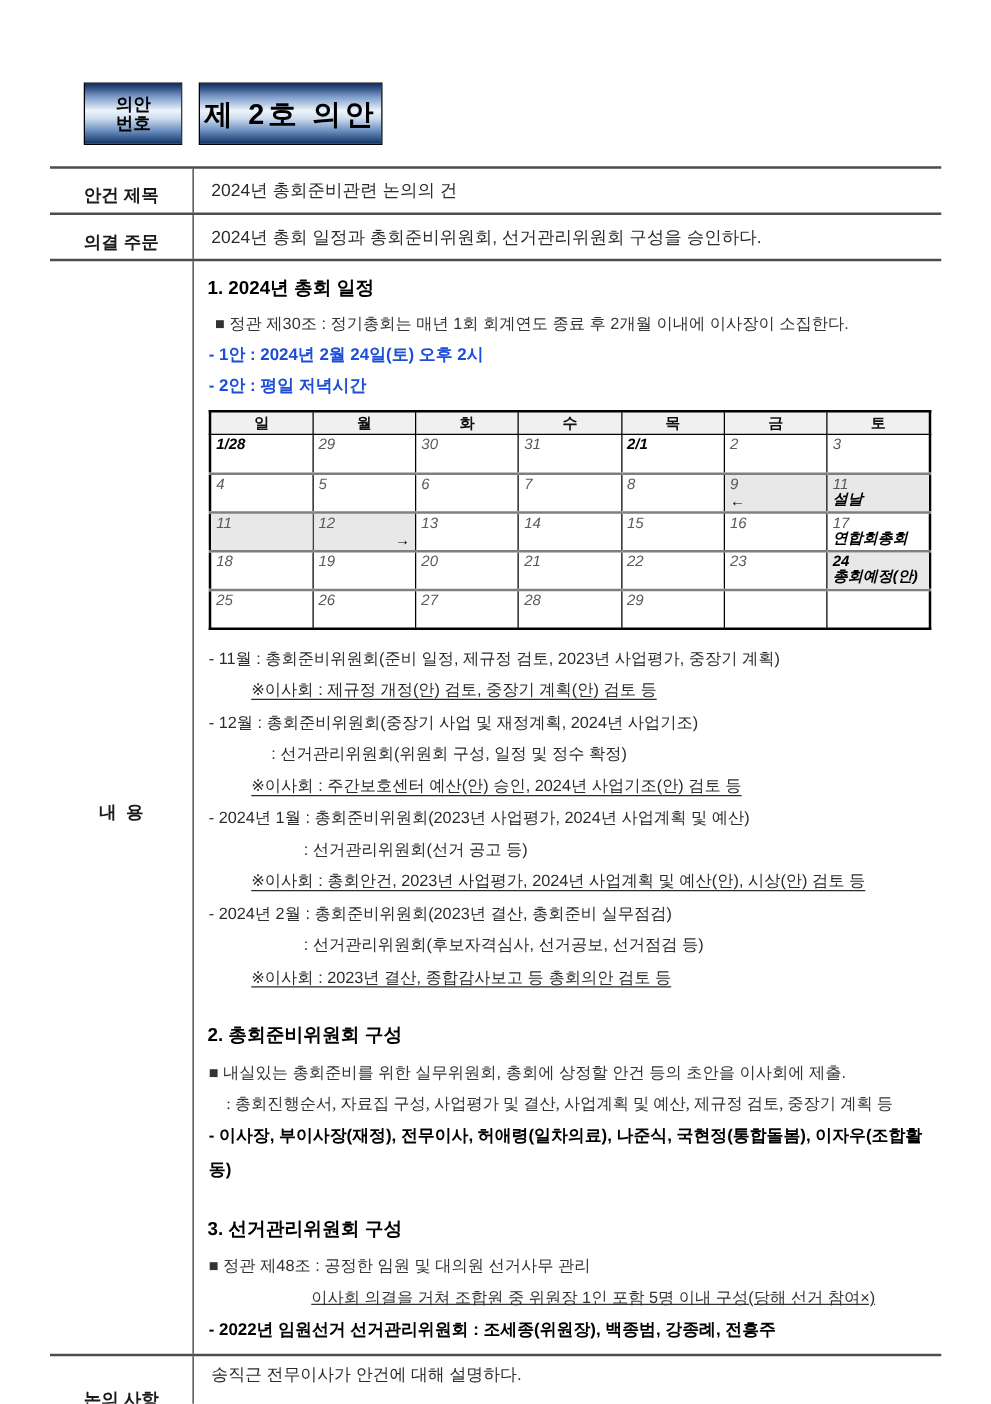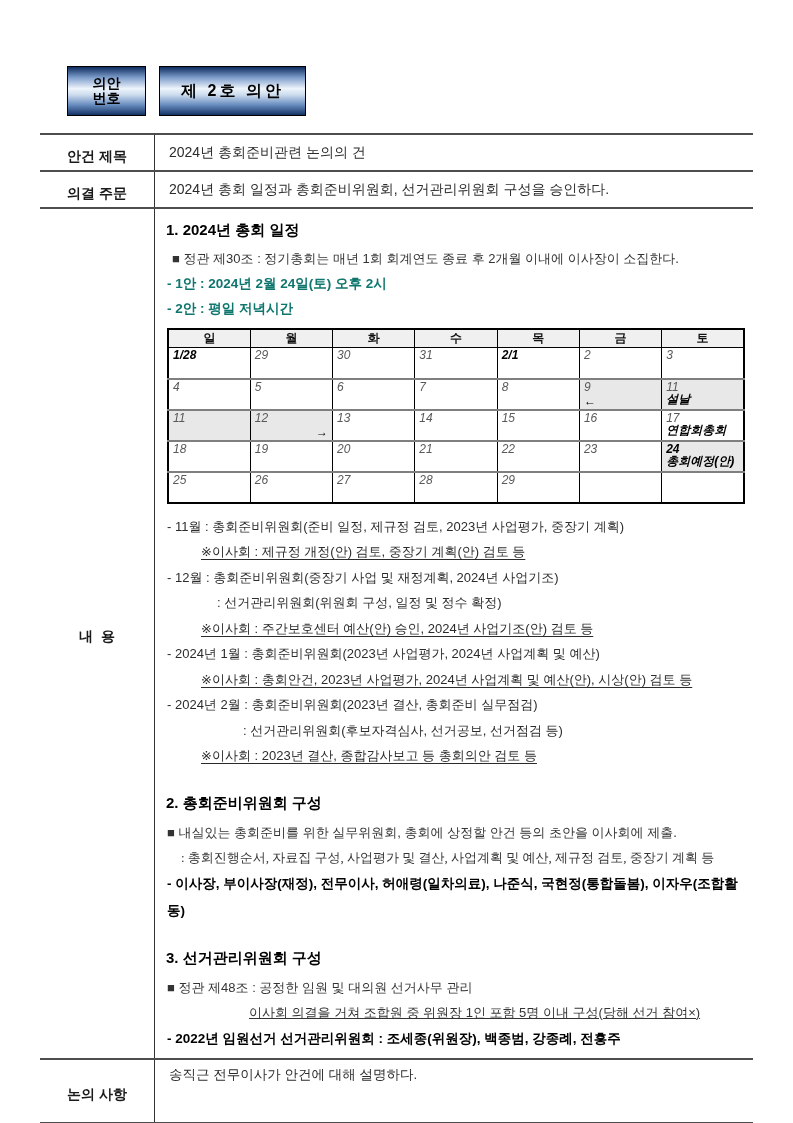--- a/index.html
+++ b/index.html
@@ -13,40 +13,40 @@
   
   .agenda-header { display: flex; height: 50px; width: 256px; margin-left: 15px; margin-bottom: 17px; padding-left: 12px; }
   .pill {
     border: 1px solid #000;
     background: linear-gradient(180deg, #0e2c5f 0%, #7d9dcb 22%, #eef4fb 45%, #cddcee 58%, #6c90c1 78%, #123266 100%);
     display: flex; align-items: center; justify-content: center;
     font-weight: bold; color: #000;
   }
   .pill-left { width: 79px; font-size: 14px; line-height: 15px; text-align: center; }
   .banner-gap { width: 13px; background: #fff; }
-  .pill-right { width: 147px; font-size: 16px; letter-spacing: 3px; }
+  .pill-right { width: 147px; font-size: 23px; letter-spacing: 3px; }
 
   
   .doc-table { border-top: 2px solid #4d4d4d; }
   .row { display: flex; border-bottom: 2px solid #4d4d4d; }
   .label-cell {
     width: 115px; min-width: 115px; border-right: 1px solid #333;
     display: flex; align-items: center; justify-content: center;
     font-weight: bold; font-size: 14px; white-space: pre; padding-top: 8px;
   }
   .value-cell { flex: 1; display: flex; align-items: center; padding: 6px 14px; font-size: 14px; color: #2b2b2b; }
   .row-title, .row-resolution { min-height: 37px; }
   .content-cell { flex: 1; padding: 8px 10px 6px 10px; font-size: 13px; min-height: 754px; }
   .discussion-cell { flex: 1; padding: 5px 14px 8px 14px; font-size: 13.5px; line-height: 20px; color: #2b2b2b; min-height: 62px; }
 
   
   .sec-heading { font-size: 15px; font-weight: bold; margin: 4px 0 7px 1px; color: #000; }
   .sec-gap { margin-top: 25px; }
   .rule-line { margin-left: 7px; line-height: 24px; color: #333; }
-  .opt { font-weight: bold; margin-left: 2px; line-height: 25px; font-size: 13.5px; color: #0f766e; }
+  .opt { font-weight: bold; margin-left: 2px; line-height: 25px; font-size: 13.5px; color: #1d4ed8; }
 
   
   table.calendar { border-collapse: collapse; border: 2px solid #000; margin: 7px 0 10px 2px; width: 578px; table-layout: fixed; }
   .calendar th {
     border: 1px solid #000; background: #f0f0f0; font-size: 12px; font-weight: bold;
     height: 17px; padding: 0; color: #111;
   }
   .calendar td {
     border-left: 1px solid #000; border-right: 1px solid #000; border-top: 2px solid #7f7f7f;
     height: 31px; vertical-align: top; padding: 1px 4px; position: relative; font-style: italic;
@@ -242,20 +242,21 @@
             </tbody>
         </table>
 
         <div>
             <div class="sched-line item">- 11월 : 총회준비위원회(준비 일정, 제규정 검토, 2023년 사업평가, 중장기 계획)</div>
             <div class="sched-line board">※이사회 : 제규정 개정(안) 검토, 중장기 계획(안) 검토 등</div>
             <div class="sched-line item">- 12월 : 총회준비위원회(중장기 사업 및 재정계획, 2024년 사업기조)</div>
             <div class="sched-line sub">: 선거관리위원회(위원회 구성, 일정 및 정수 확정)</div>
             <div class="sched-line board">※이사회 : 주간보호센터 예산(안) 승인, 2024년 사업기조(안) 검토 등</div>
             <div class="sched-line item">- 2024년 1월 : 총회준비위원회(2023년 사업평가, 2024년 사업계획 및 예산)</div>
+            <div class="sched-line sub2">: 선거관리위원회(선거 공고 등)</div>
             <div class="sched-line board">※이사회 : 총회안건, 2023년 사업평가, 2024년 사업계획 및 예산(안), 시상(안) 검토 등</div>
             <div class="sched-line item">- 2024년 2월 : 총회준비위원회(2023년 결산, 총회준비 실무점검)</div>
             <div class="sched-line sub2">: 선거관리위원회(후보자격심사, 선거공보, 선거점검 등)</div>
             <div class="sched-line board">※이사회 : 2023년 결산, 종합감사보고 등 총회의안 검토 등</div>
           </div>
 
         <div class="sec-heading sec-gap">2. 총회준비위원회 구성</div>
         <div class="body-line">■ 내실있는 총회준비를 위한 실무위원회, 총회에 상정할 안건 등의 초안을 이사회에 제출.</div>
         <div class="body-line indent1">: 총회진행순서, 자료집 구성, 사업평가 및 결산, 사업계획 및 예산, 제규정 검토, 중장기 계획 등</div>
         <div class="body-line bold">- 이사장, 부이사장(재정), 전무이사, 허애령(일차의료), 나준식, 국현정(통합돌봄), 이자우(조합활동)</div>

